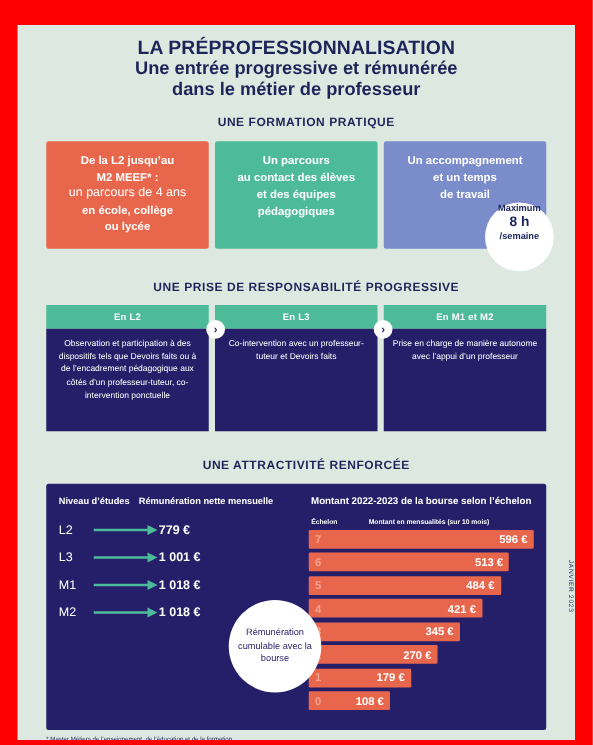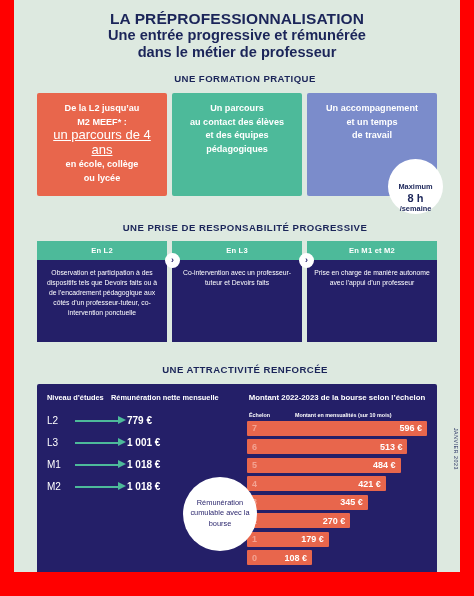--- a/index.html
+++ b/index.html
@@ -4,21 +4,21 @@
 <style>
   * { box-sizing: border-box; margin: 0; padding: 0; }
   html, body {
     width: 474px; height: 596px;
     font-family: "Liberation Sans", sans-serif;
     background: #ff0000;
     overflow: hidden;
   }
   #poster {
     position: absolute;
-    left: 14px; top: 0;
+    left: 14px; top: 20px;
     width: 446px; height: 572px;
     background: #dde9e0;
     overflow: hidden;
   }
   
   .hdr { text-align: center; padding-top: 10px; color: #1b2559; }
   .hdr .l1 {
     font-size: 15.5px; font-weight: bold; letter-spacing: .1px;
     line-height: 17px;
   }
@@ -37,27 +37,27 @@
     align-items: stretch;
     position: relative;
   }
   .cbox {
     flex: 1; border-radius: 2px;
     color: #ffffff; text-align: center;
     padding: 9px 6px 10px 6px;
     font-size: 8.2px; line-height: 12.6px;
   }
   .cbox b { font-weight: bold; font-size: 9.1px; }
-  .cbox .sm { font-size: 13px; text-decoration: underline; }
+  .cbox .sm { font-size: 10px; }
   .badge {
     position: absolute; right: -6px; bottom: -18px;
     width: 55px; height: 55px; border-radius: 50%;
     background: #ffffff; color: #1b2559;
     display: flex; flex-direction: column;
-    align-items: center; justify-content: flex-end;
+    align-items: center; justify-content: flex-start;
     font-size: 7.4px; line-height: 9.6px; font-weight: bold;
     z-index: 3;
   }
   .badge .big { font-size: 11px; line-height: 12px; }
   
   #sec2 { margin-top: 26px; }
   .prog {
     margin: 8px 23px 0 23px;
     display: flex; gap: 5px; position: relative;
   }

